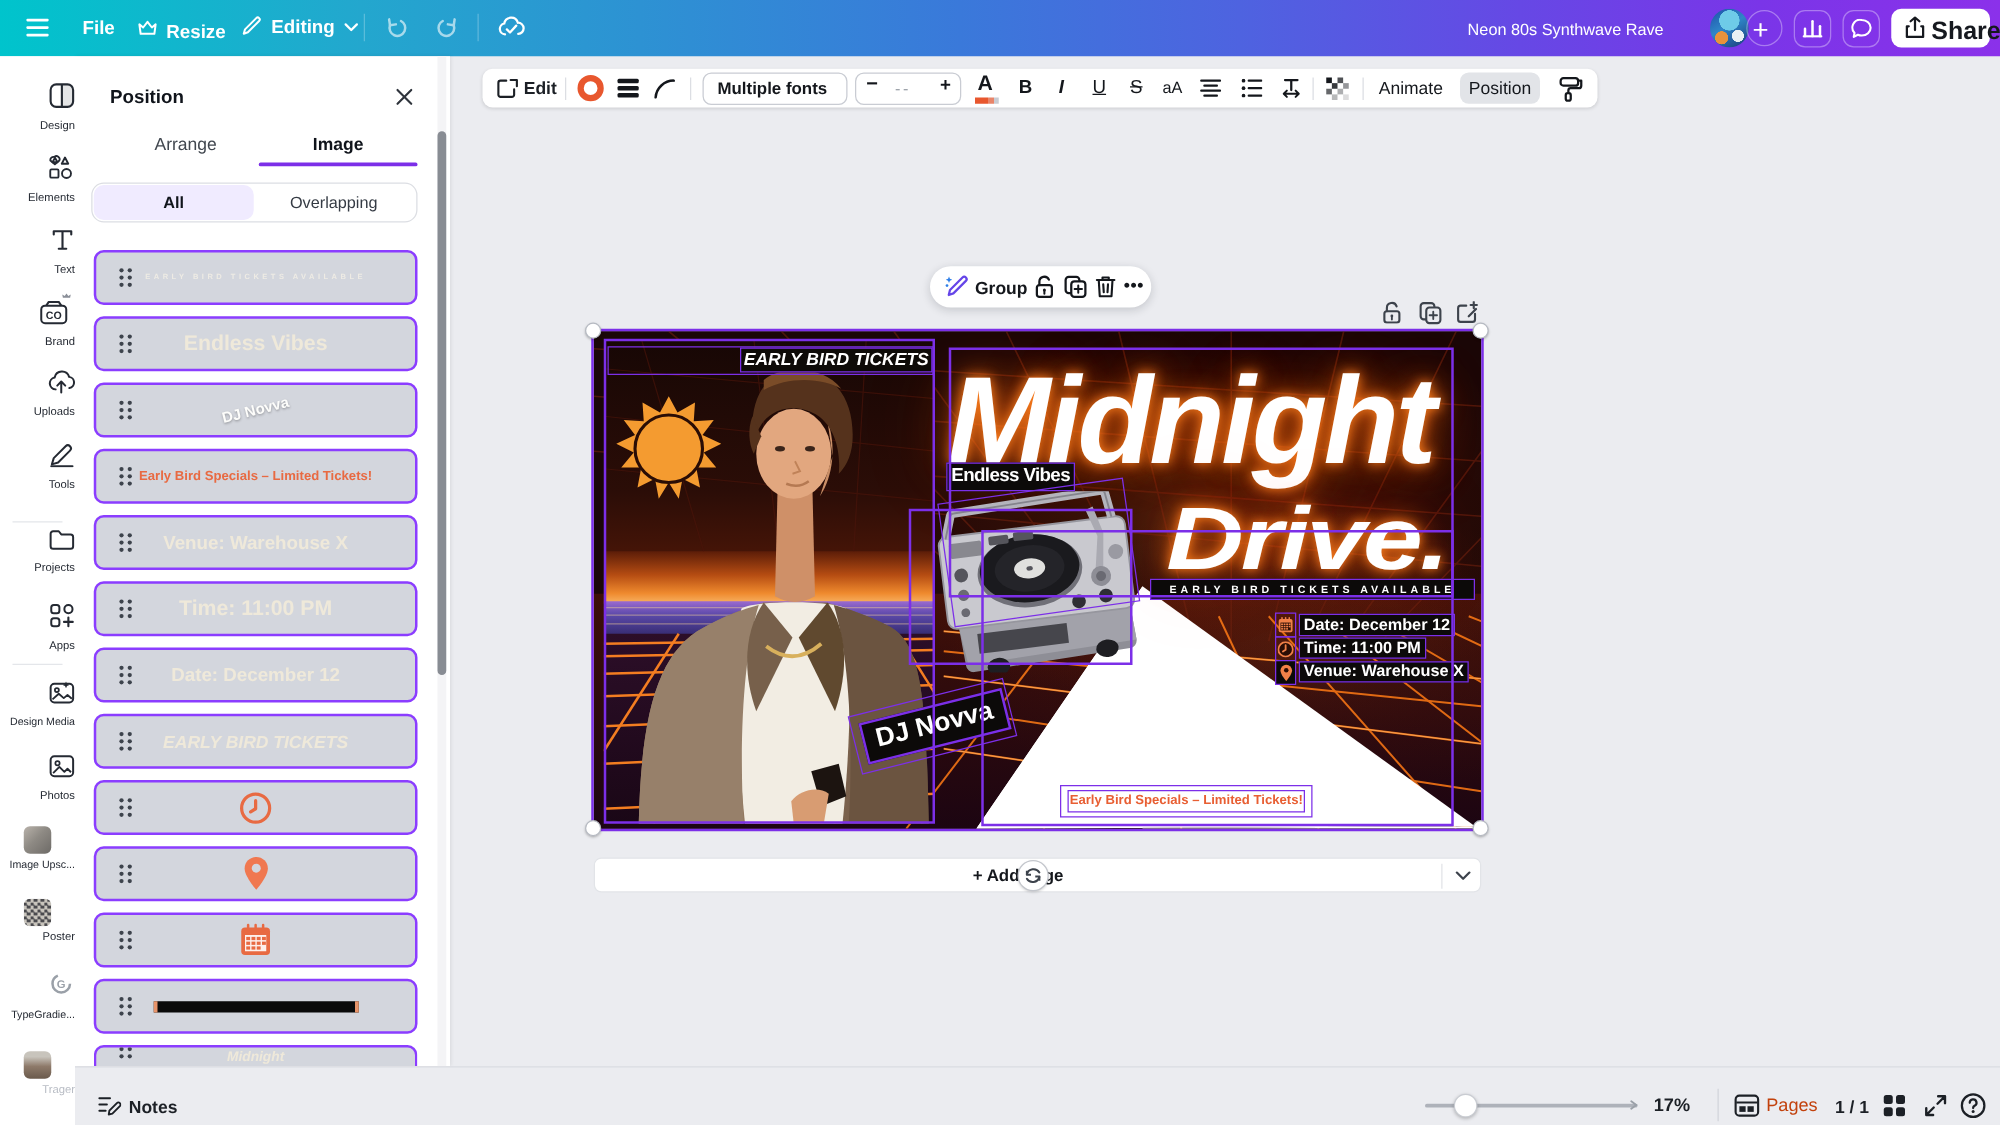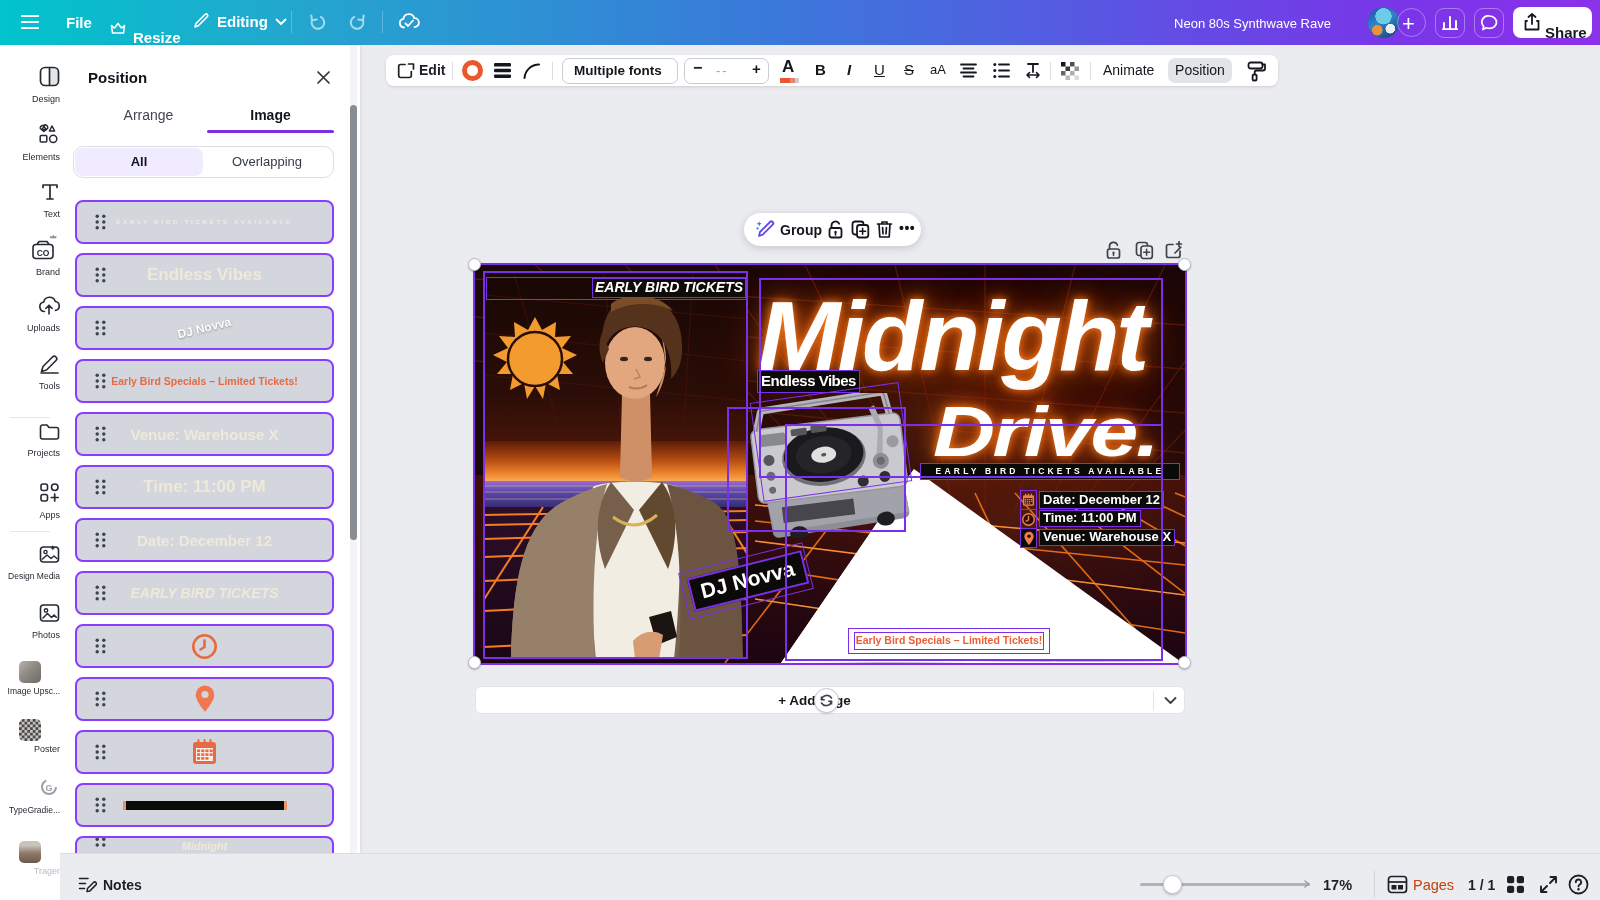--- a/index.html
+++ b/index.html
@@ -49,21 +49,21 @@
         <line x1="1" y1="2" x2="17" y2="2"></line>
         <line x1="1" y1="8" x2="17" y2="8"></line>
         <line x1="1" y1="14" x2="17" y2="14"></line>
       </g>
   </svg>
   <div class="hbtn" style="left:66px;top:14px">File</div>
   <div class="hbtn" style="left:110px;top:10px">
     <svg width="16" height="13" viewBox="0 0 16 13">
         <path d="M1.5 3.5 L4.5 6 L8 1.5 L11.5 6 L14.5 3.5 L13.5 11 L2.5 11 Z" fill="none" stroke="#fff" stroke-width="1.6" stroke-linejoin="round"></path>
       </svg>
-    <span style="margin-top:19px">Resize</span>
+    <span style="margin-top:7px">Resize</span>
   </div>
   <div class="hbtn" style="left:193px;top:10px">
     <svg width="17" height="17" viewBox="0 0 17 17">
         <path d="M2 15 L3 11.5 L12 2.5 A1.6 1.6 0 0 1 14.3 4.8 L5.3 13.8 Z" fill="none" stroke="#fff" stroke-width="1.6" stroke-linejoin="round"></path>
       </svg>
     <span style="margin-top:3px">Editing</span>
     <svg width="12" height="8" viewBox="0 0 12 8" style="margin-top:4px">
         <path d="M1.5 1.5 L6 6 L10.5 1.5" fill="none" stroke="#fff" stroke-width="1.8" stroke-linecap="round" stroke-linejoin="round"></path>
       </svg>
   </div>
@@ -100,21 +100,21 @@
 
   <div class="abs" style="left:1474px;top:8px;width:30px;height:30px;border-radius:9px;border:1px solid rgba(255,255,255,0.35)"></div>
   <svg class="abs" style="left:1481px;top:15px" width="17" height="16" viewBox="0 0 17 16">
     <path d="M8.5 1 a7 6.2 0 0 1 0 12.4 a7.7 7.7 0 0 1 -3.2 -0.6 L2 14.5 L2.6 11.3 A6.2 6.2 0 0 1 8.5 1 Z" fill="none" stroke="#fff" stroke-width="1.7" stroke-linejoin="round"></path>
   </svg>
 
   <div class="abs" style="left:1513px;top:7px;width:79px;height:31px;border-radius:8px;background:#fff"></div>
   <svg class="abs" style="left:1524px;top:13px" width="16" height="18" viewBox="0 0 16 18">
     <path d="M8 1 L8 11 M4.5 4 L8 1 L11.5 4 M3 8 L1.5 8 L1.5 16.5 L14.5 16.5 L14.5 8 L13 8" fill="none" stroke="#16191f" stroke-width="1.8" stroke-linecap="round" stroke-linejoin="round"></path>
   </svg>
-  <div class="abs" style="left:1545px;top:24px;font-weight:bold;font-size:15px;color:#16191f">Share</div>
+  <div class="abs" style="left:1545px;top:14px;font-weight:bold;font-size:20px;color:#16191f">Share</div>
 </div>
 <div id="sidebar">
   <div class="sbitem" style="top:21px">
     <svg width="21" height="21" viewBox="0 0 21 21">
         <rect x="1.5" y="1.5" width="18" height="18" rx="4.5" fill="none" stroke="#252a33" stroke-width="1.7"></rect>
         <line x1="10.5" y1="2" x2="10.5" y2="19" stroke="#252a33" stroke-width="1.7"></line>
         <path d="M10.5 1.5 h4.5 a4.5 4.5 0 0 1 4.5 4.5 v9 a4.5 4.5 0 0 1 -4.5 4.5 h-4.5 Z" fill="#252a33" opacity="0.12"></path>
       </svg>
     <div class="lbl">Design</div>
   </div>

